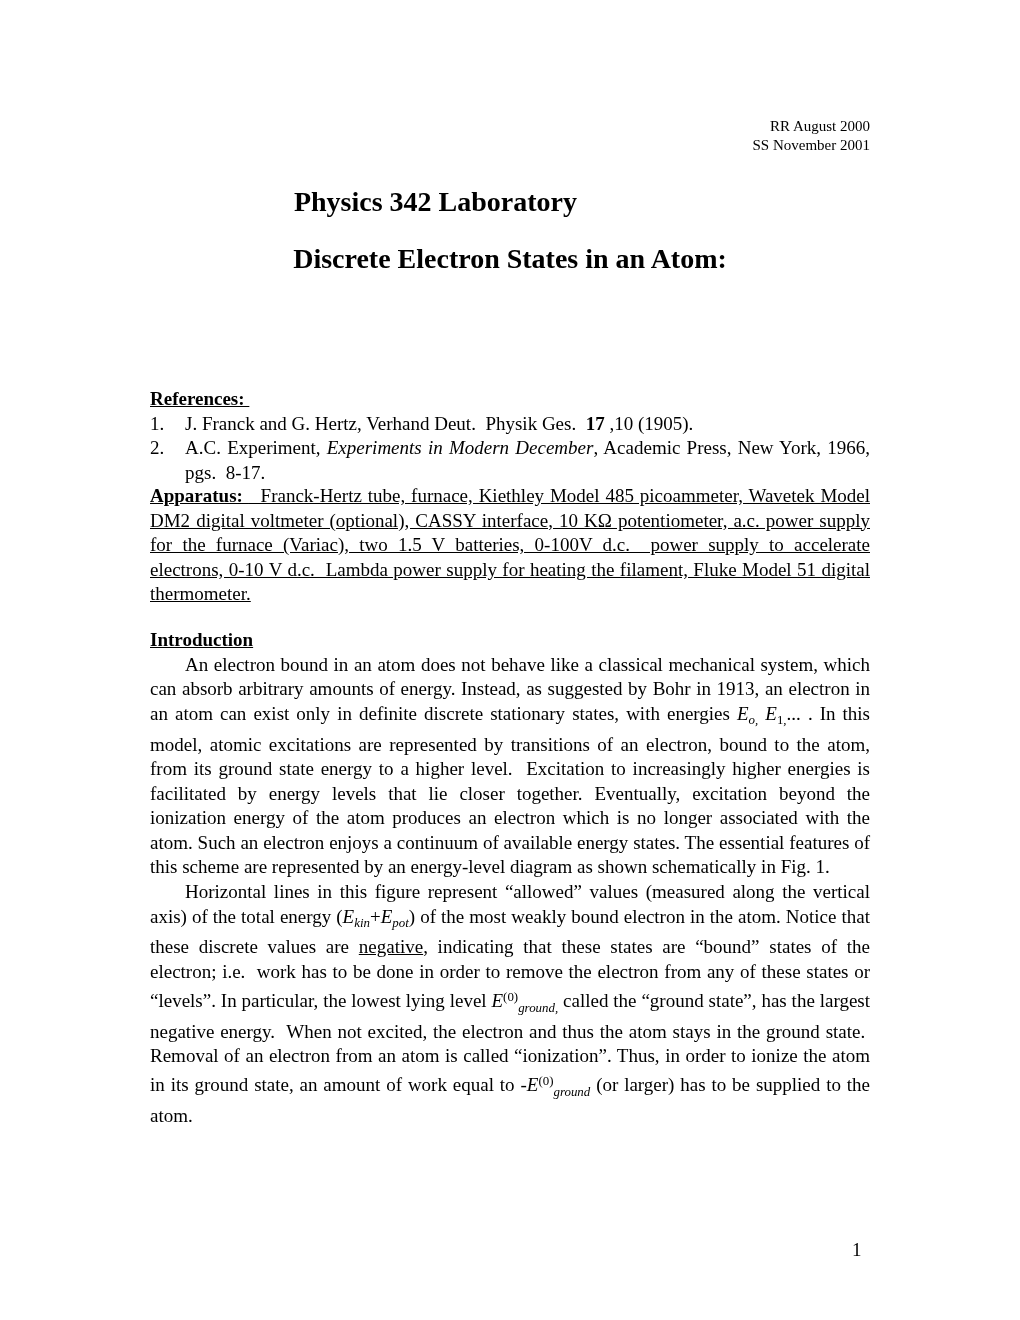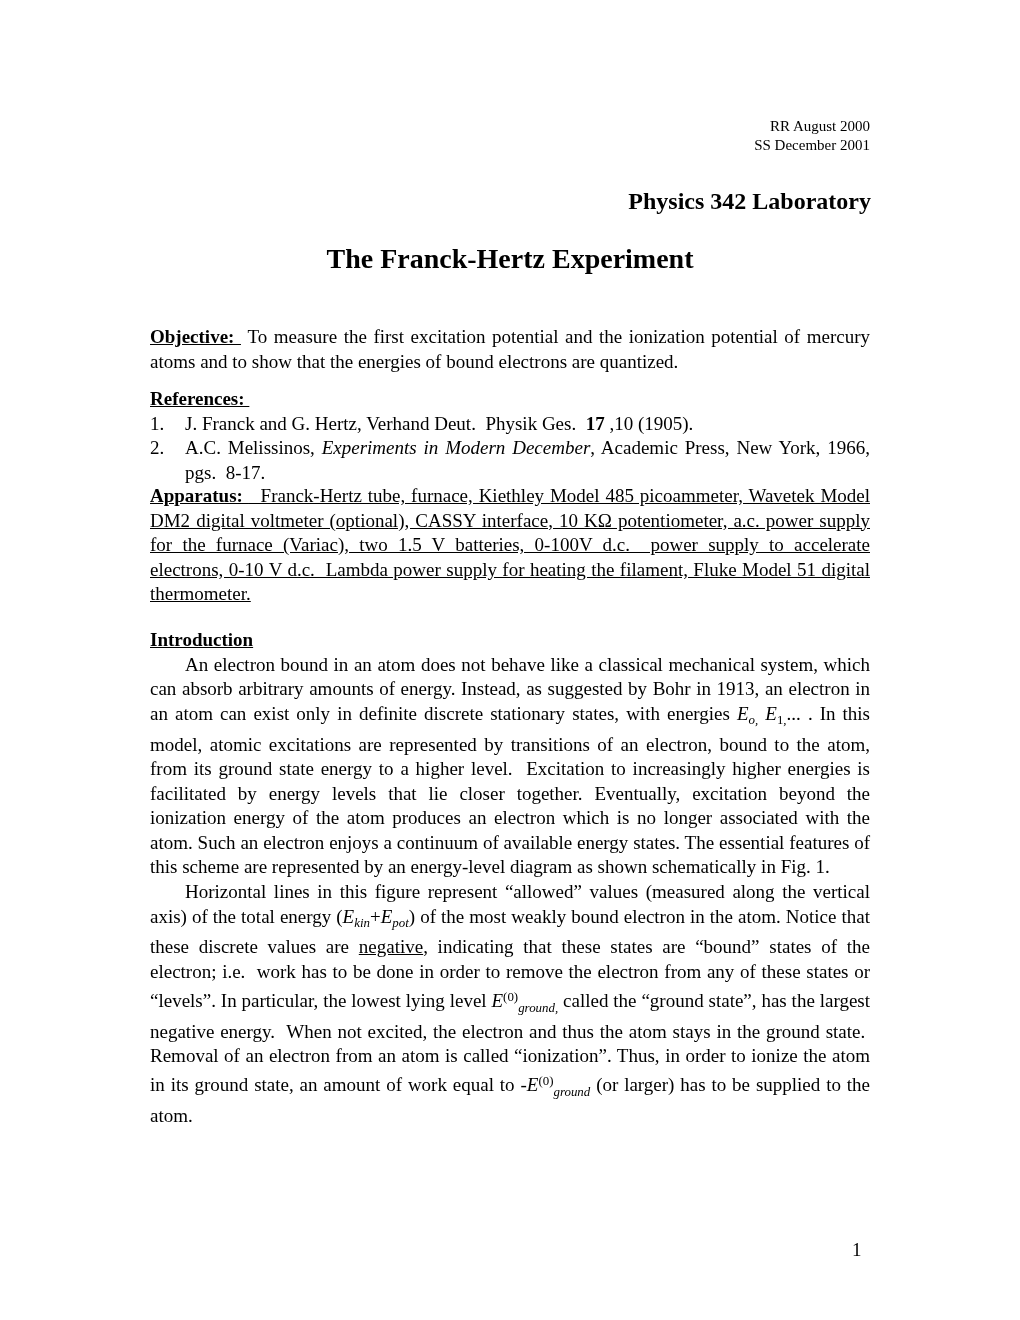--- a/index.html
+++ b/index.html
@@ -27,23 +27,23 @@
     width: 870px;
     text-align: right;
     font-size: 15px;
     line-height: 18.5px;
   }
 
   .doc-title {
     top: 186px;
     left: 0;
     width: 871px;
-    text-align: right;
+    text-align: center;
     font-weight: bold;
-    font-size: 24px;
+    font-size: 28px;
     line-height: 31px;
   }
   .doc-subtitle {
     top: 243px;
     left: 0;
     width: 1020px;
     text-align: center;
     font-weight: bold;
     font-size: 28px;
     line-height: 31px;
@@ -80,43 +80,40 @@
   .sub { font-size: 0.68em; vertical-align: -0.32em; }
   .sup { font-size: 0.68em; vertical-align: 0.5em; }
 </style>
 </head>
 <body>
 
 <div class="page">
 
   <div class="abs revision">
     <div>RR August 2000</div>
-    <div>SS December 2001</div>
+    <div>SS November 2001</div>
   </div>
 
   <div class="abs doc-title">Physics 342 Laboratory</div>
 
   <div class="abs doc-subtitle">
-    <div>The Franck-Hertz Experiment</div>
+    <div>Discrete Electron States in an Atom:</div>
   </div>
 
-  <div class="abs content-col sec-objective">
-    <p class="just" style="margin:0"><span class="lbl">Objective:&nbsp;</span><span>&nbsp;To measure the first excitation potential and the ionization potential of mercury atoms and to show that the energies of bound electrons are quantized.</span></p>
-  </div>
 
   <div class="abs content-col sec-references">
     <div class="lbl" style="display:inline-block">References:&nbsp;</div>
     <ol class="ref-list">
       <li class="ref-item">
         <span class="ref-num">1.</span>
         <span class="ref-txt"><span>J. Franck and G. Hertz, Verhand Deut.&nbsp; Physik Ges.&nbsp; </span><span class="b">17</span><span> ,10 (1905).</span></span>
       </li>
       <li class="ref-item">
         <span class="ref-num">2.</span>
-        <span class="ref-txt"><span>A.C. Melissinos, </span><span class="i">Experiments in Modern December</span><span>, Academic Press, New York, 1966, pgs.&nbsp; 8-17.</span></span>
+        <span class="ref-txt"><span>A.C. Experiment, </span><span class="i">Experiments in Modern December</span><span>, Academic Press, New York, 1966, pgs.&nbsp; 8-17.</span></span>
       </li>
     </ol>
   </div>
 
   <div class="abs content-col sec-apparatus">
     <p class="just" style="margin:0"><span class="lbl">Apparatus:&nbsp;</span><span>&nbsp;&nbsp;Franck-Hertz tube, furnace, Kiethley Model 485 picoammeter, Wavetek Model DM2 digital voltmeter (optional), CASSY interface, 10 KΩ potentiometer, a.c. power supply for the furnace (Variac), two 1.5 V batteries, 0-100V d.c.&nbsp; power supply to accelerate electrons, 0-10 V d.c.&nbsp; Lambda power supply for heating the filament, Fluke Model 51 digital thermometer.</span></p>
   </div>
 
   <div class="abs content-col sec-intro">
     <div class="lbl" style="display:inline-block">Introduction</div>

